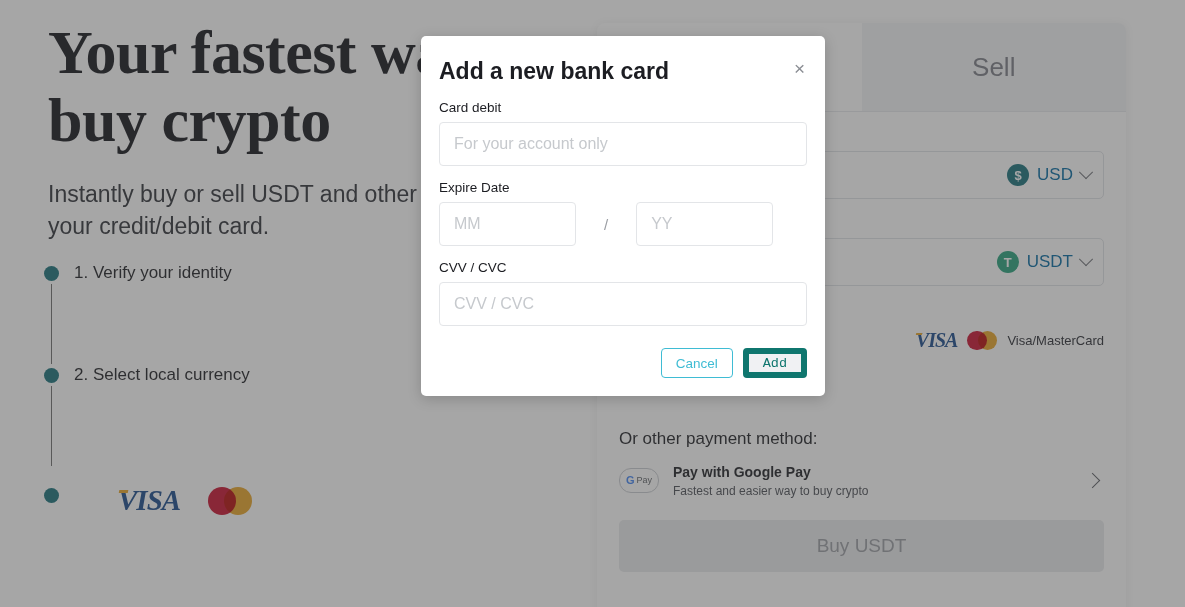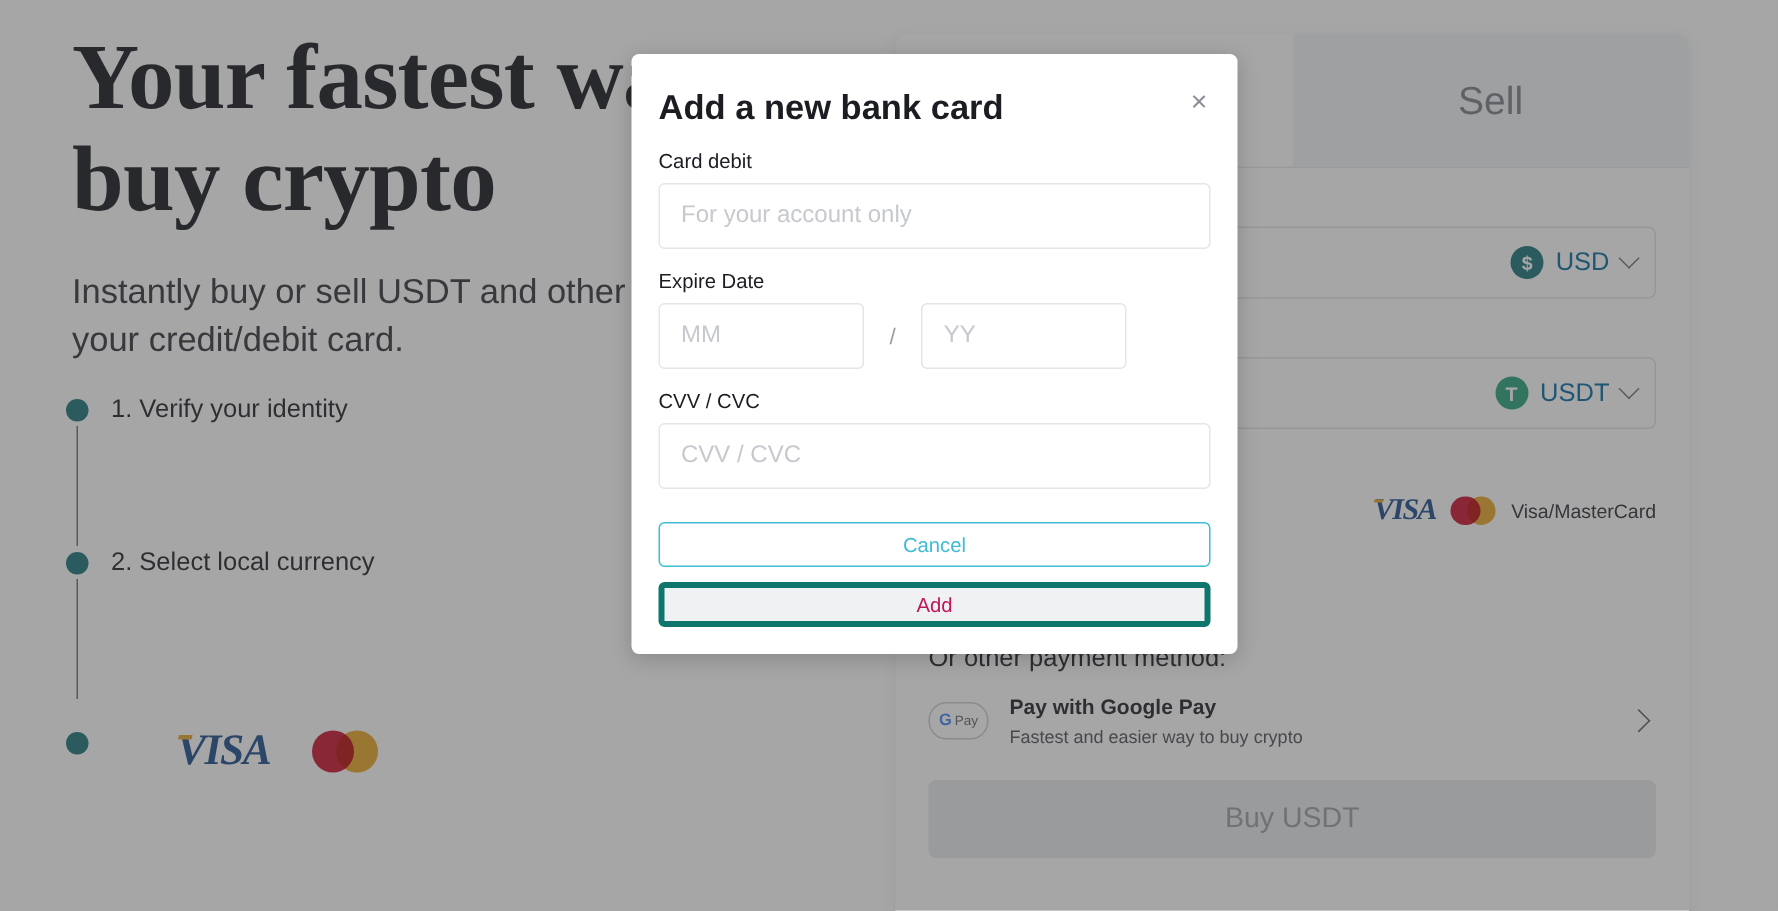--- a/index.html
+++ b/index.html
@@ -350,52 +350,52 @@
     border: 1px solid #e3e5e8;
     border-radius: 4px;
     padding: 0 14px;
     font-size: 16px;
     color: #1c1d22;
     outline: none;
     background: #fff;
     font-family: "Liberation Sans", sans-serif;
   }
   .m-input::placeholder { color: #c6c9cd; }
-  .exp-row { display: flex; align-items: center; gap: 5px; }
+  .exp-row { display: flex; align-items: center; gap: 16px; }
   .exp-row .m-input { width: 137px; }
   .exp-sep {
     font-size: 15px;
     color: #9a9da3;
     padding: 0 12px;
   }
   .modal-actions {
     display: flex;
     justify-content: flex-end;
     gap: 10px;
     padding: 22px 18px 0 18px;
-    flex-direction: column;
   }
   .btn {
     height: 30px;
     min-width: 64px;
     border-radius: 4px;
     font-size: 13.5px;
     cursor: pointer;
     font-family: "Liberation Sans", sans-serif;
     padding: 0 14px;
   }
   .btn-cancel {
     background: #fff;
     border: 1px solid #3fbcd4;
     color: #3fbcd4;
   }
   .btn-add {
     background: #f0f1f3;
-    border: 4px solid #0f766e;
-    color: #be185d;
+    border: 6px solid #0f766e;
+    color: #0f766e;
+    font-family: Liberation Mono, monospace;
   }
 </style>
 </head>
 <body>
 
 <div id="page">
 
   <div class="hero">
     <h1 class="hero-title">
       <span>Your fastest way to</span><br>

